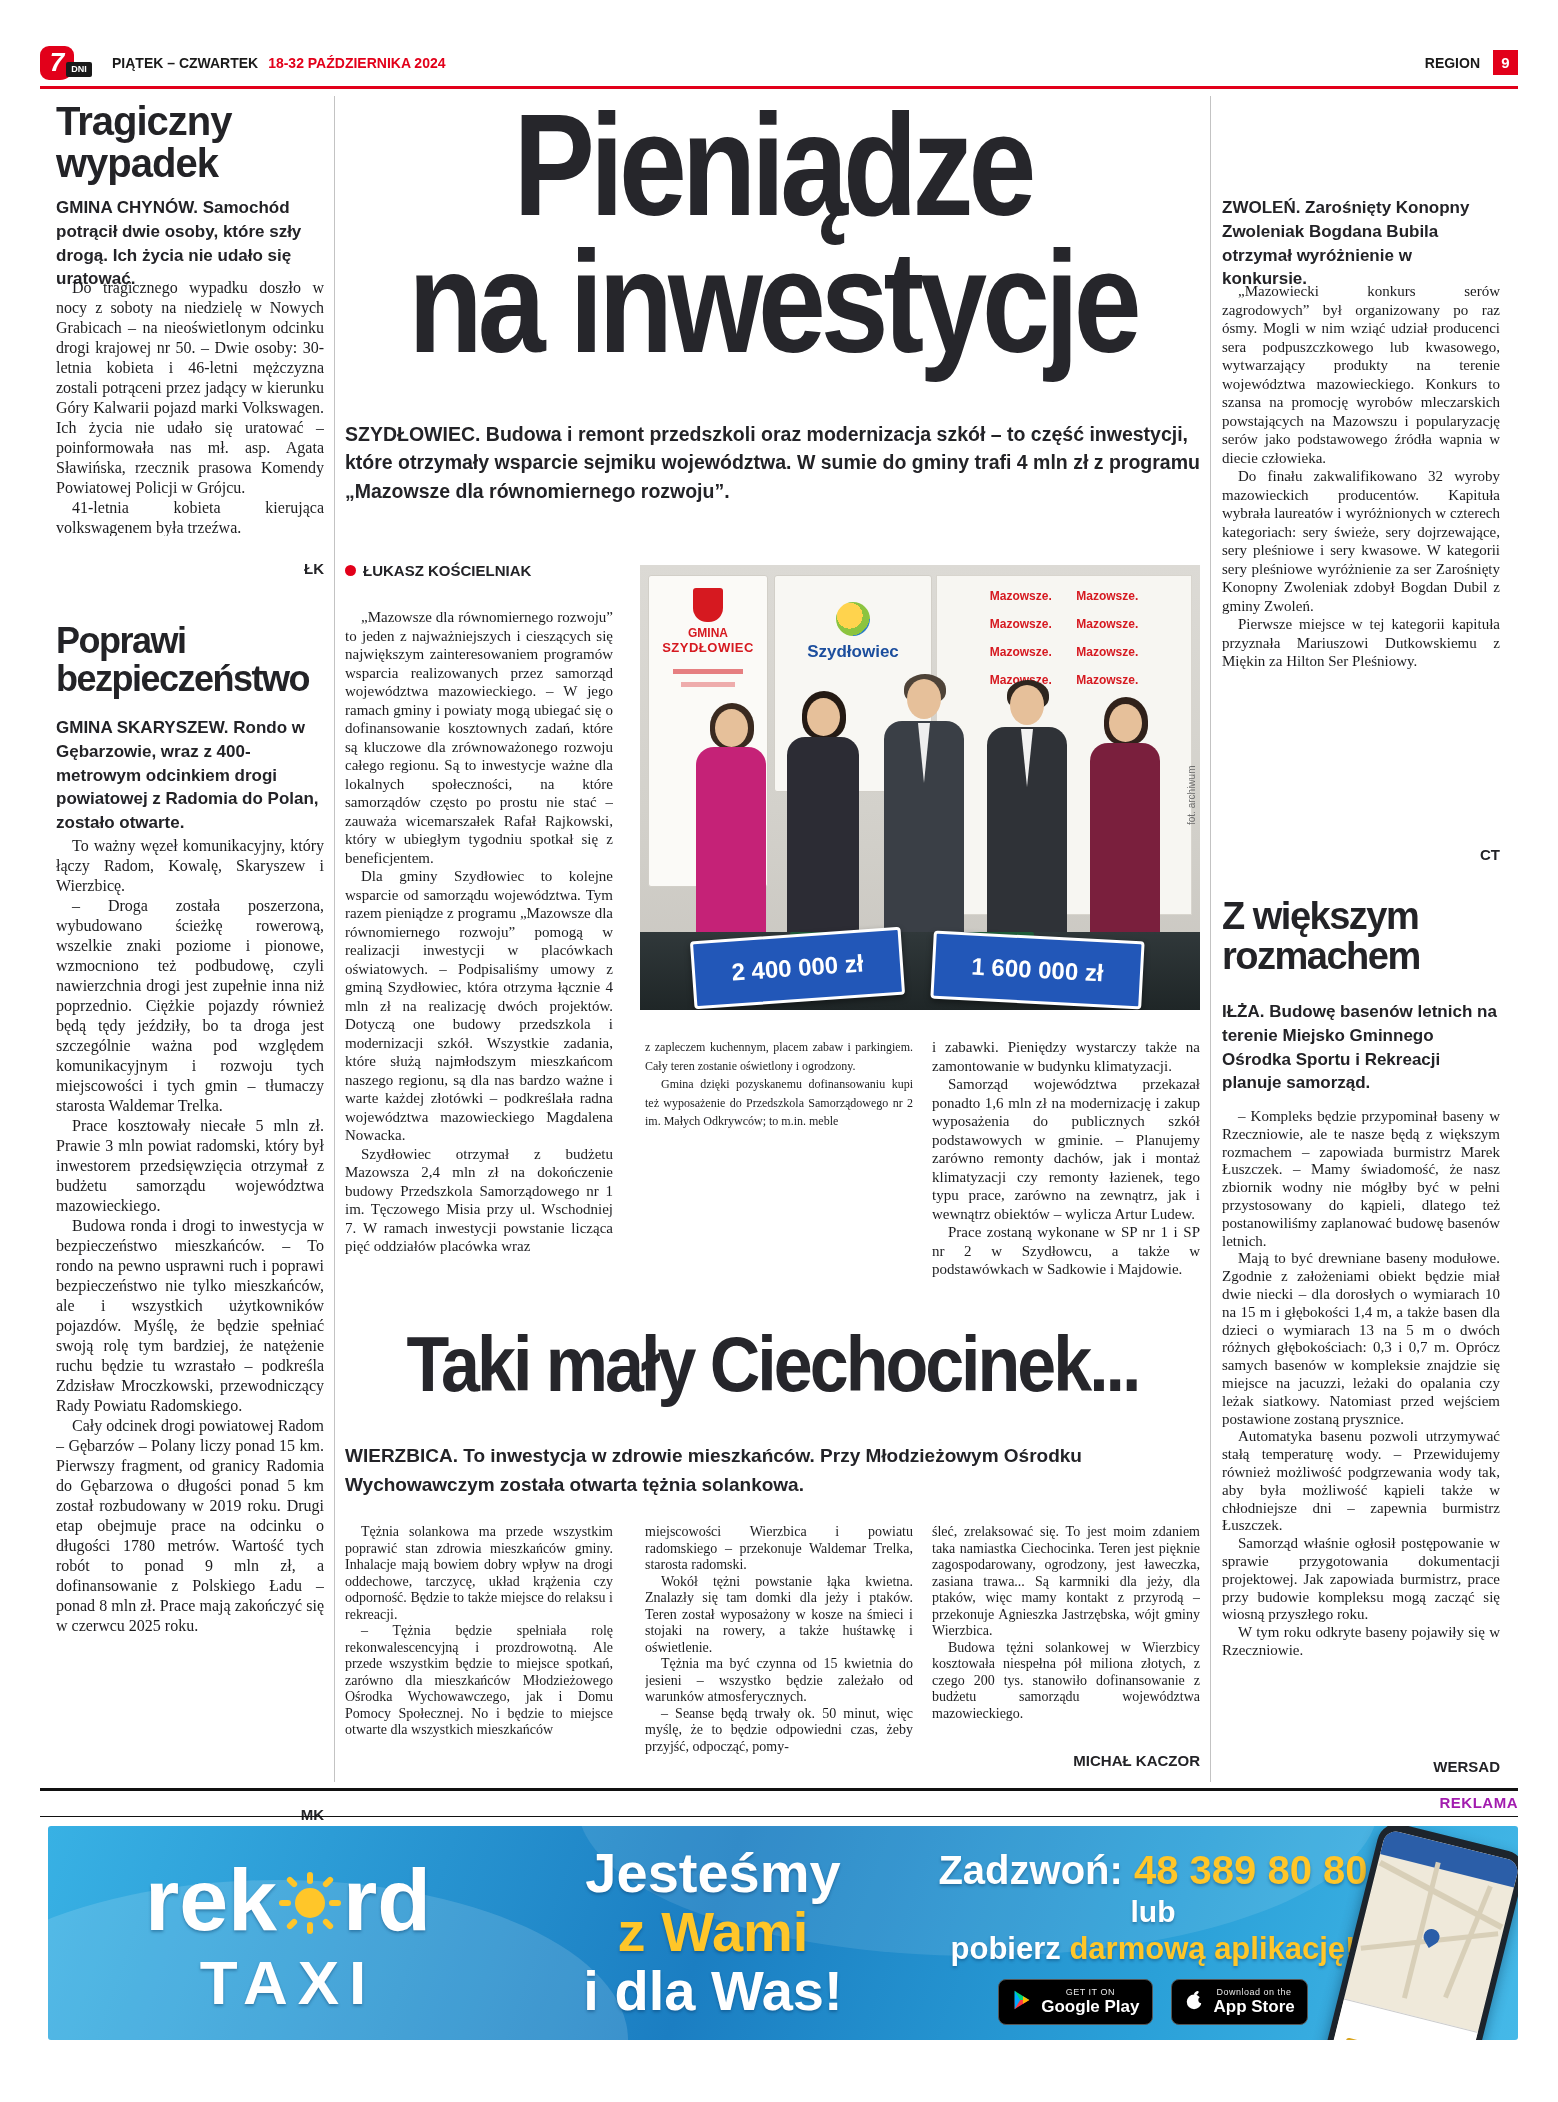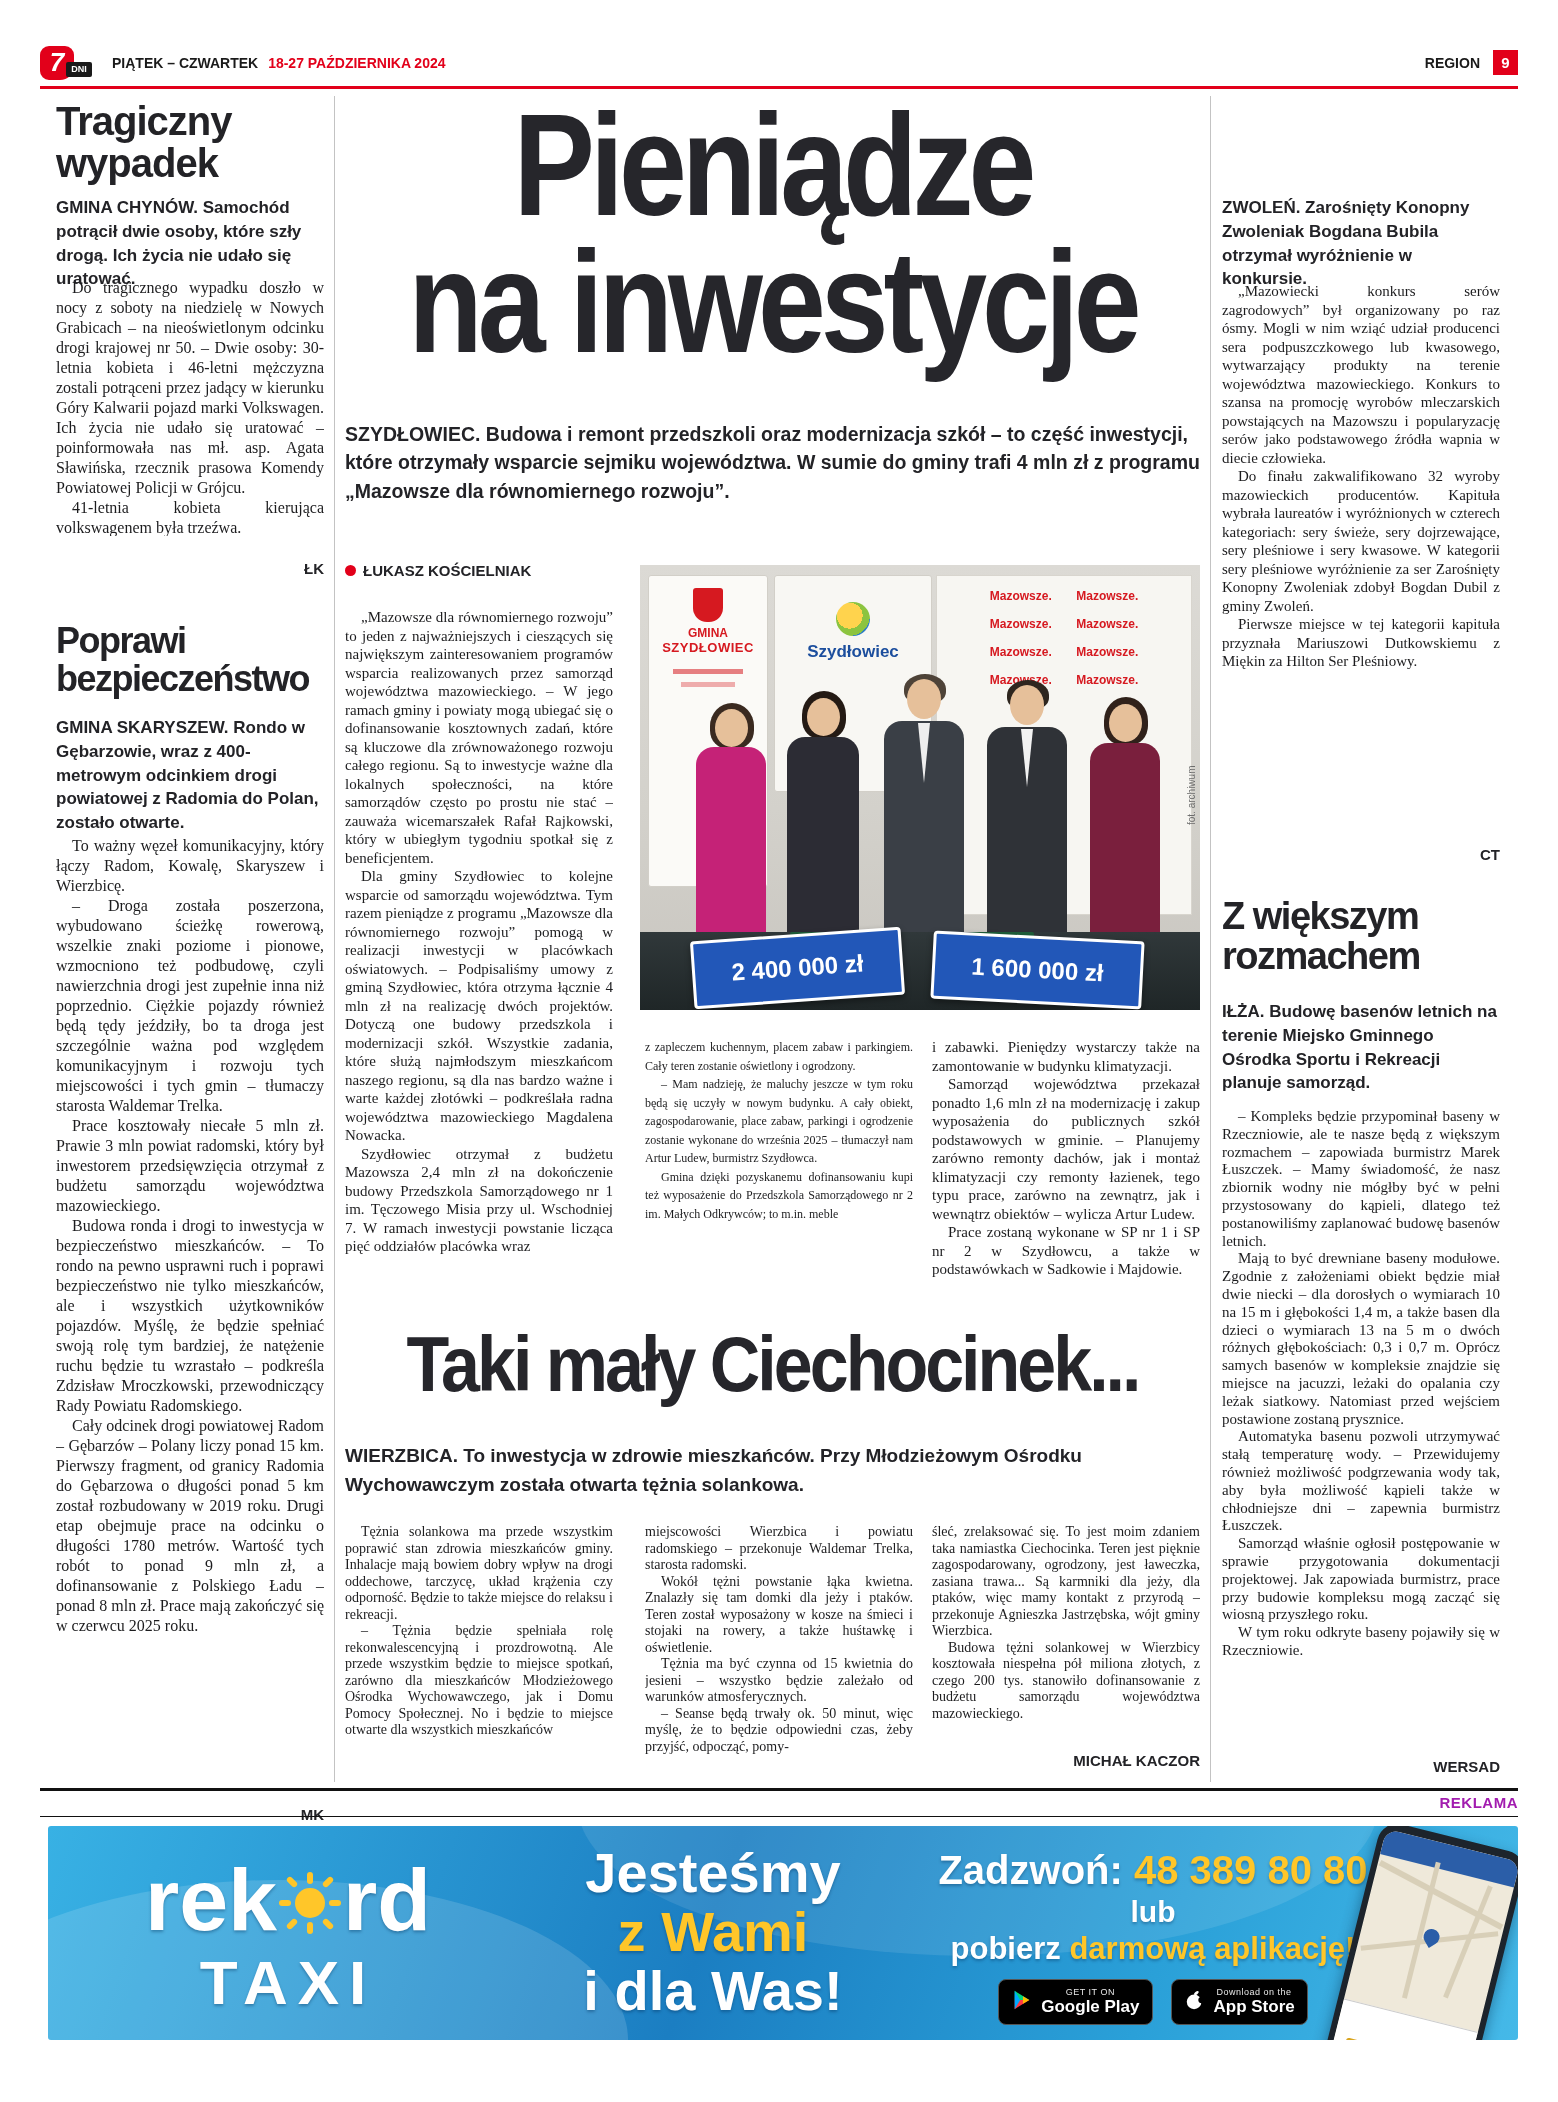--- a/index.html
+++ b/index.html
@@ -58,21 +58,21 @@
 <body>
 
 <div class="page">
 
   <div class="abs" style="left:40px;top:46px;width:62px;height:36px;">
     <div class="abs" style="left:0;top:0;width:34px;height:34px;background:#e2001a;border-radius:9px 9px 14px 9px;color:#fff;font-weight:bold;font-size:26px;text-align:center;line-height:33px;font-style:italic;">7</div>
     <div class="abs" style="left:26px;top:16px;width:26px;height:15px;background:#1a1a1a;color:#fff;font-weight:bold;font-size:9px;text-align:center;line-height:15px;border-radius:2px;">DNI</div>
   </div>
   <div class="abs" style="left:112px;top:55px;font-size:14px;font-weight:bold;color:#1a1a1a;">
     <span>PIĄTEK – CZWARTEK</span>
-    <span style="color:#e2001a;margin-left:6px;">18-27 PAŹDZIERNIKA 2024</span>
+    <span style="color:#e2001a;margin-left:6px;">18-32 PAŹDZIERNIKA 2024</span>
   </div>
   <div class="abs" style="right:78px;top:55px;font-size:14px;font-weight:bold;color:#1a1a1a;">REGION</div>
   <div class="abs" style="right:40px;top:50px;width:25px;height:25px;background:#e2001a;color:#fff;font-weight:bold;font-size:15px;text-align:center;line-height:25px;">9</div>
   <div class="abs redline" style="left:40px;right:40px;top:86px;height:3px;"></div>
 
   <div class="abs vline" style="left:334px;top:96px;height:1686px;"></div>
   <div class="abs vline" style="left:1210px;top:96px;height:1686px;"></div>
 
   <div class="abs t-title" style="left:56px;top:100px;width:270px;font-size:40px;">
     <div>Tragiczny</div>
@@ -177,21 +177,20 @@
     <div class="abs" style="left:0;bottom:0;width:560px;height:78px;background:linear-gradient(180deg,#30383a,#1f2627);"></div>
     <div class="abs" style="left:150px;bottom:62px;width:64px;height:16px;background:#1f5e3a;border-radius:2px;"></div>
     <div class="abs" style="left:330px;bottom:62px;width:64px;height:16px;background:#1f5e3a;border-radius:2px;"></div>
     <div class="cheque" style="left:52px;bottom:8px;width:205px;height:62px;font-size:24px;transform:rotate(-4deg);">2 400 000 zł</div>
     <div class="cheque" style="left:292px;bottom:6px;width:205px;height:62px;font-size:24px;transform:rotate(3deg);">1 600 000 zł</div>
     <div class="abs caption-vert" style="right:3px;top:120px;height:140px;">fot. archiwum</div>
   </div>
 
   <div class="abs bt" style="left:645px;top:1038px;width:268px;height:262px;font-size:12px;line-height:18.5px;">
     <p class="ni">z zapleczem kuchennym, placem zabaw i parkingiem. Cały teren zostanie oświetlony i ogrodzony.</p>
-    <p>– Mam nadzieję, że maluchy jeszcze w tym roku będą się uczyły w nowym budynku. A cały obiekt, zagospodarowanie, place zabaw, parkingi i ogrodzenie zostanie wykonane do września 2025 – tłumaczył nam Artur Ludew, burmistrz Szydłowca.</p>
     <p>Gmina dzięki pozyskanemu dofinansowaniu kupi też wyposażenie do Przedszkola Samorządowego nr 2 im. Małych Odkrywców; to m.in. meble</p>
   </div>
   <div class="abs bt" style="left:932px;top:1038px;width:268px;height:262px;font-size:15px;line-height:18.5px;">
     <p class="ni">i zabawki. Pieniędzy wystarczy także na zamontowanie w budynku klimatyzacji.</p>
     <p>Samorząd województwa przekazał ponadto 1,6 mln zł na modernizację i zakup wyposażenia do publicznych szkół podstawowych w gminie. – Planujemy zarówno remonty dachów, jak i montaż klimatyzacji czy remonty łazienek, tego typu prace, zarówno na zewnątrz, jak i wewnątrz obiektów – wylicza Artur Ludew.</p>
     <p>Prace zostaną wykonane w SP nr 1 i SP nr 2 w Szydłowcu, a także w podstawówkach w Sadkowie i Majdowie.</p>
   </div>
 
   <div class="abs big2" style="left:345px;top:1326px;width:855px;font-size:70px;">Taki mały Ciechocinek...</div>
   <div class="abs lead" style="left:345px;top:1442px;width:855px;font-size:19px;line-height:1.5;">

